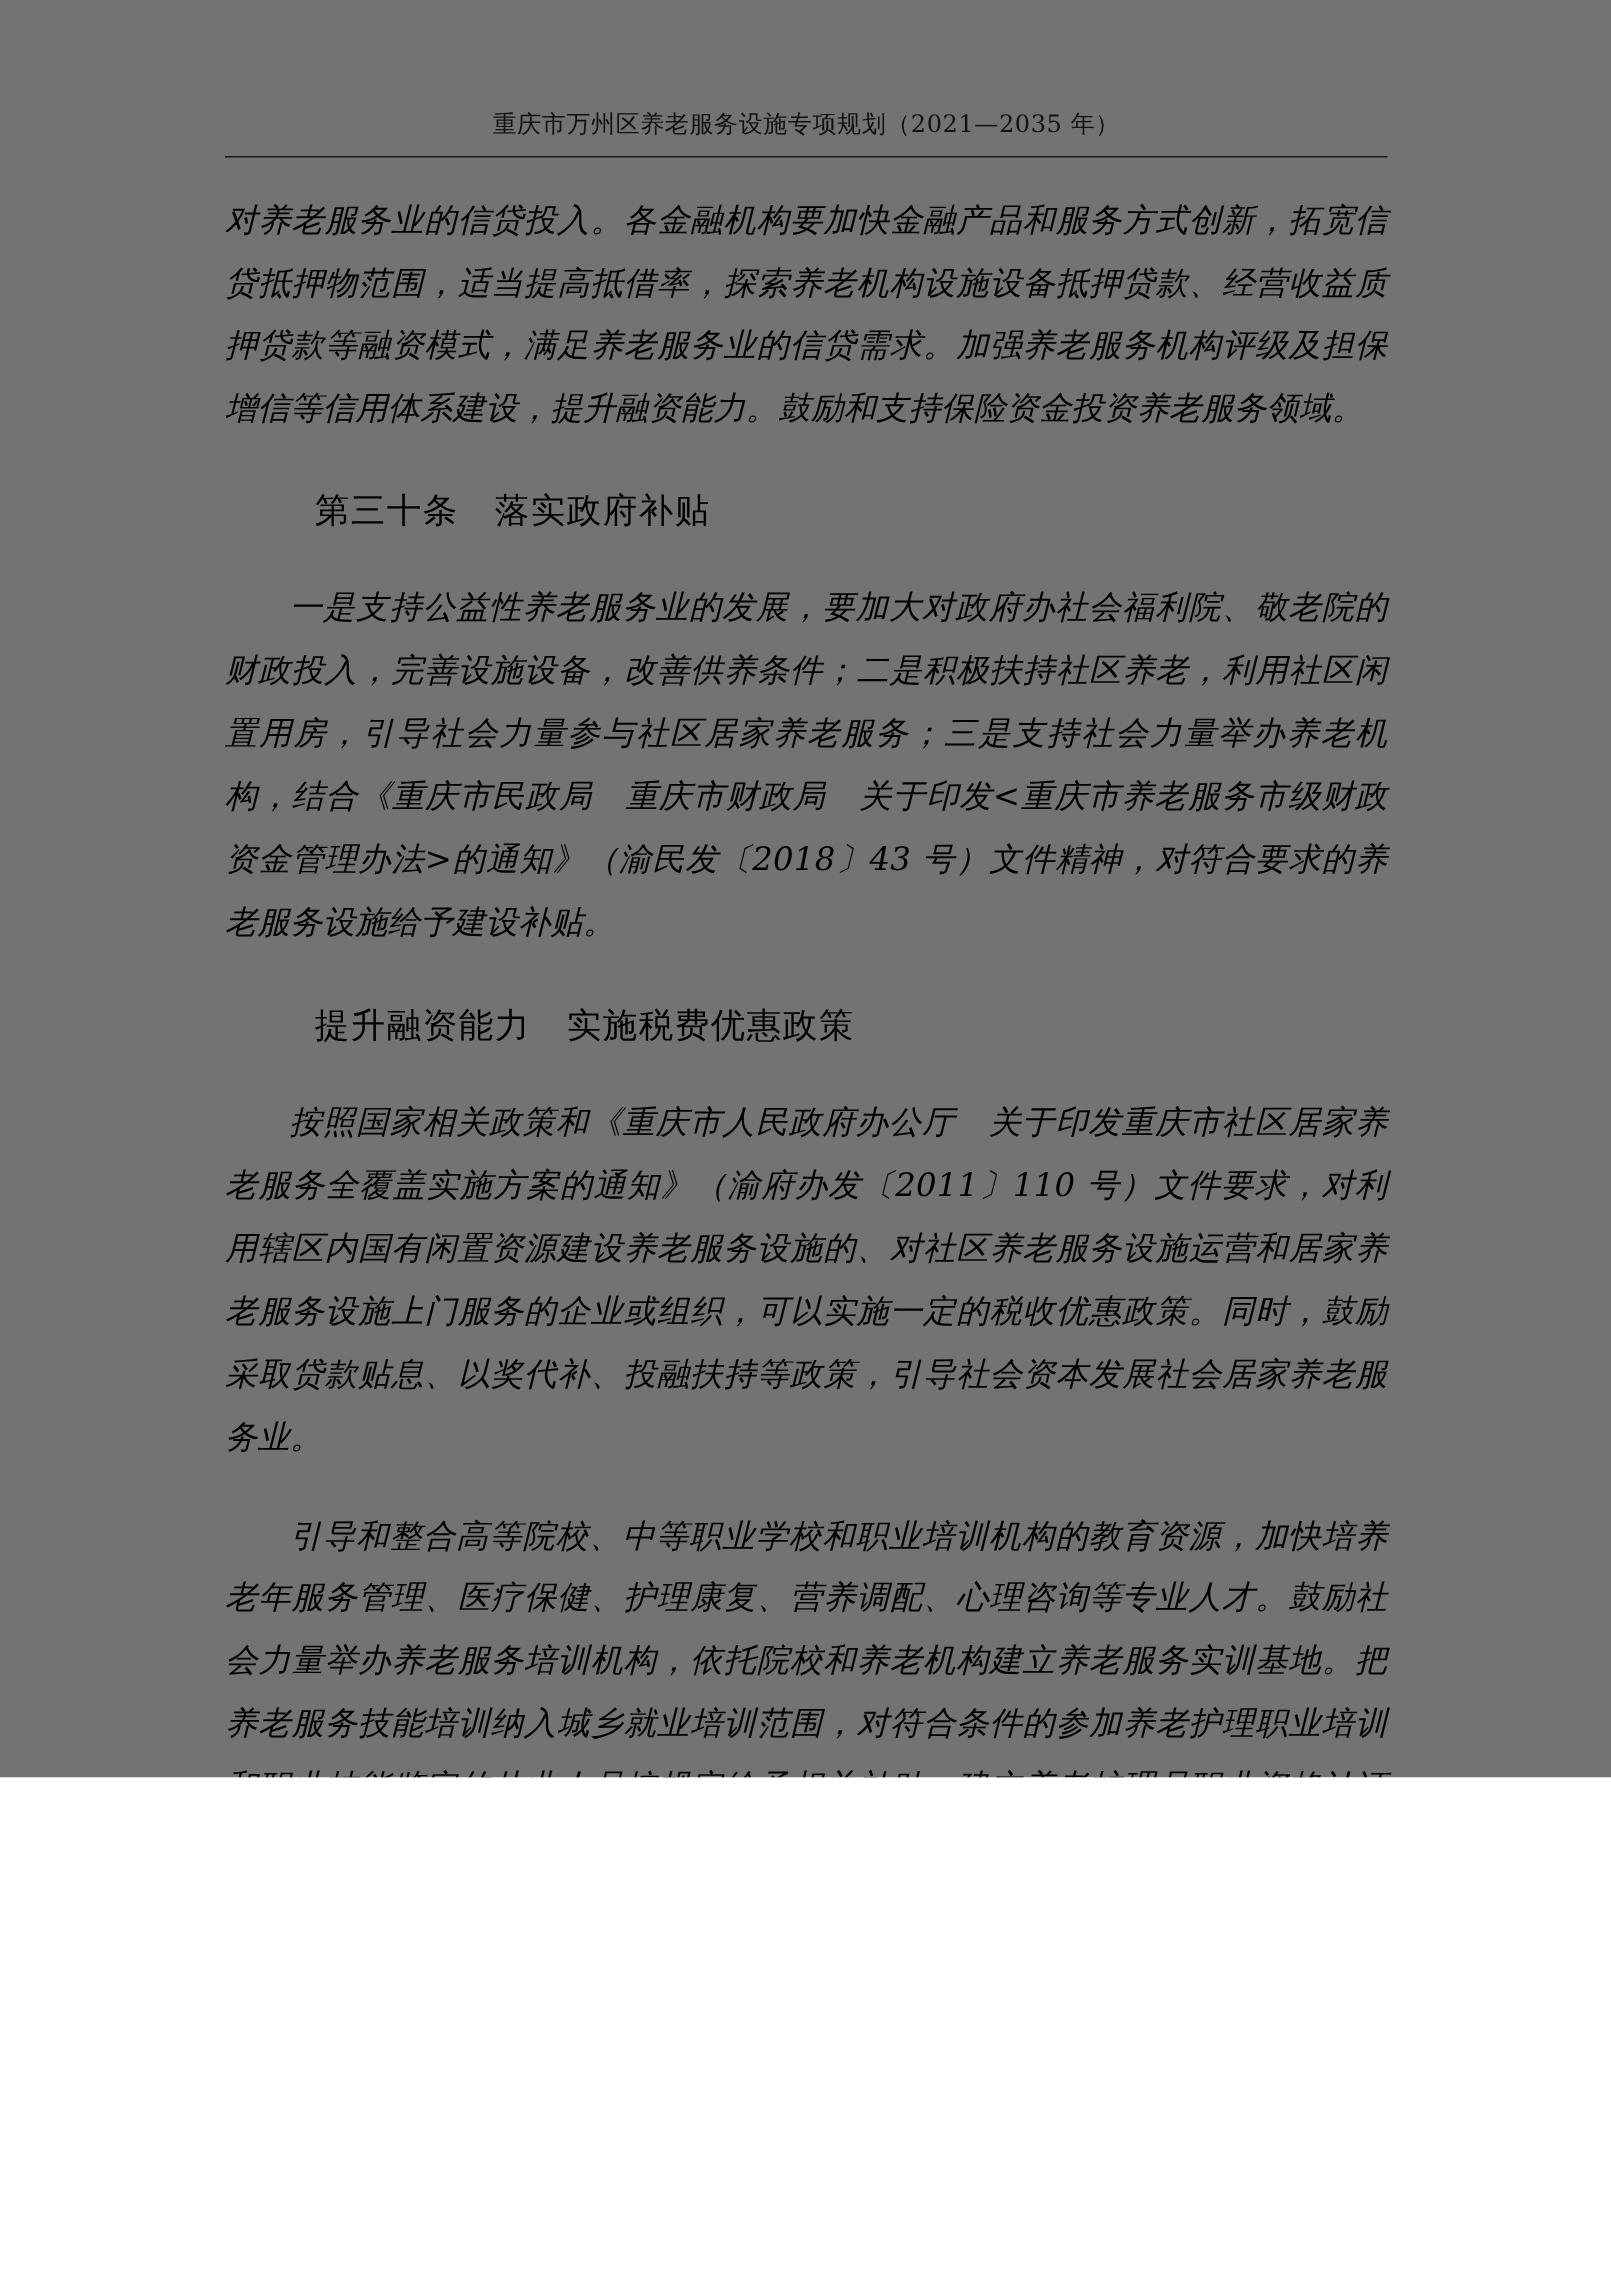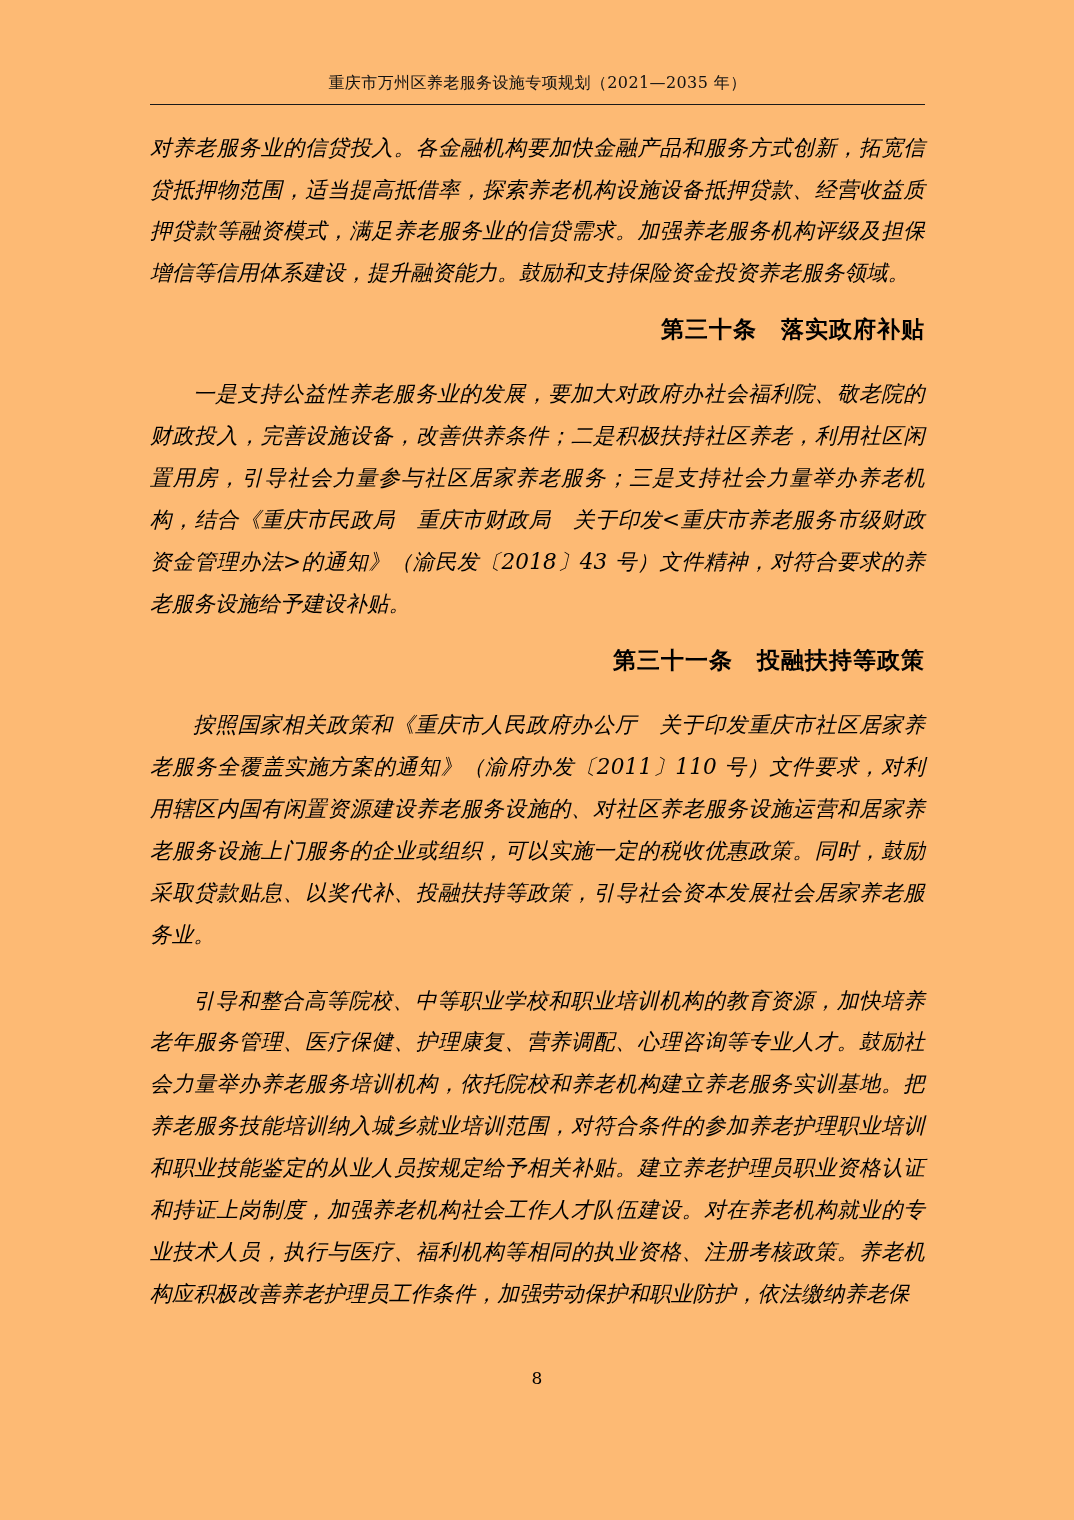--- a/index.html
+++ b/index.html
@@ -7,23 +7,23 @@
     padding: 0;
     background: #ffffff;
   }
   body {
     font-family: "DejaVu Serif", "Liberation Serif", serif;
     color: #000000;
   }
   .page {
     position: relative;
     width: 1074px;
-    height: 1520px;
+    height: 1185px;
     margin: 0 auto;
-    background: #fdba74;
+    background: #737373;
     box-sizing: border-box;
     overflow: hidden;
   }
   .content {
     position: absolute;
     left: 150px;
     top: 70px;
     width: 775px;
   }
   .header {
@@ -49,26 +49,25 @@
     color: #000;
     font-style: italic;
   }
   p.indent {
     text-indent: 2em;
     margin-top: 24px;
   }
   h2.section-title {
     font-family: "DejaVu Sans", "Liberation Sans", sans-serif;
     font-size: 23px;
-    font-weight: bold;
-    margin: 16px 0 12px 0;
+    font-weight: normal;
+    margin: 28px 0 12px 0;
     padding-left: 2.6em;
     letter-spacing: 1px;
     line-height: 1.7;
-    text-align: right;
   }
   .page-number {
     position: absolute;
     left: 0;
     right: 0;
     top: 1368px;
     text-align: center;
     font-size: 17px;
     font-family: "DejaVu Serif", "Liberation Serif", serif;
     color: #000;
@@ -82,21 +81,21 @@
 
     <div class="header">重庆市万州区养老服务设施专项规划（2021—2035 年）</div>
     <hr class="header-rule">
 
     <p class="body-text">对养老服务业的信贷投入。各金融机构要加快金融产品和服务方式创新，拓宽信贷抵押物范围，适当提高抵借率，探索养老机构设施设备抵押贷款、经营收益质押贷款等融资模式，满足养老服务业的信贷需求。加强养老服务机构评级及担保增信等信用体系建设，提升融资能力。鼓励和支持保险资金投资养老服务领域。</p>
 
     <h2 class="section-title">第三十条　落实政府补贴</h2>
 
     <p class="body-text indent">一是支持公益性养老服务业的发展，要加大对政府办社会福利院、敬老院的财政投入，完善设施设备，改善供养条件；二是积极扶持社区养老，利用社区闲置用房，引导社会力量参与社区居家养老服务；三是支持社会力量举办养老机构，结合《重庆市民政局　重庆市财政局　关于印发&lt;重庆市养老服务市级财政资金管理办法&gt;的通知》（渝民发〔2018〕43 号）文件精神，对符合要求的养老服务设施给予建设补贴。</p>
 
-    <h2 class="section-title">第三十一条　投融扶持等政策</h2>
+    <h2 class="section-title">提升融资能力　实施税费优惠政策</h2>
 
     <p class="body-text indent">按照国家相关政策和《重庆市人民政府办公厅　关于印发重庆市社区居家养老服务全覆盖实施方案的通知》（渝府办发〔2011〕110 号）文件要求，对利用辖区内国有闲置资源建设养老服务设施的、对社区养老服务设施运营和居家养老服务设施上门服务的企业或组织，可以实施一定的税收优惠政策。同时，鼓励采取贷款贴息、以奖代补、投融扶持等政策，引导社会资本发展社会居家养老服务业。</p>
 
 
     <p class="body-text indent">引导和整合高等院校、中等职业学校和职业培训机构的教育资源，加快培养老年服务管理、医疗保健、护理康复、营养调配、心理咨询等专业人才。鼓励社会力量举办养老服务培训机构，依托院校和养老机构建立养老服务实训基地。把养老服务技能培训纳入城乡就业培训范围，对符合条件的参加养老护理职业培训和职业技能鉴定的从业人员按规定给予相关补贴。建立养老护理员职业资格认证和持证上岗制度，加强养老机构社会工作人才队伍建设。对在养老机构就业的专业技术人员，执行与医疗、福利机构等相同的执业资格、注册考核政策。养老机构应积极改善养老护理员工作条件，加强劳动保护和职业防护，依法缴纳养老保</p>
 
   </div>
 
   <div class="page-number">8</div>
 </div>

